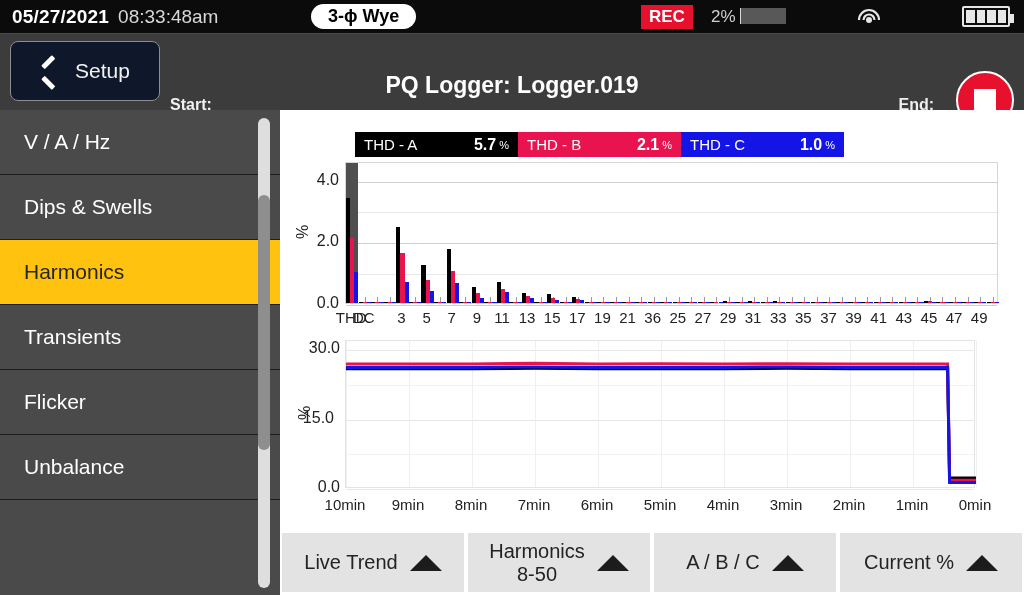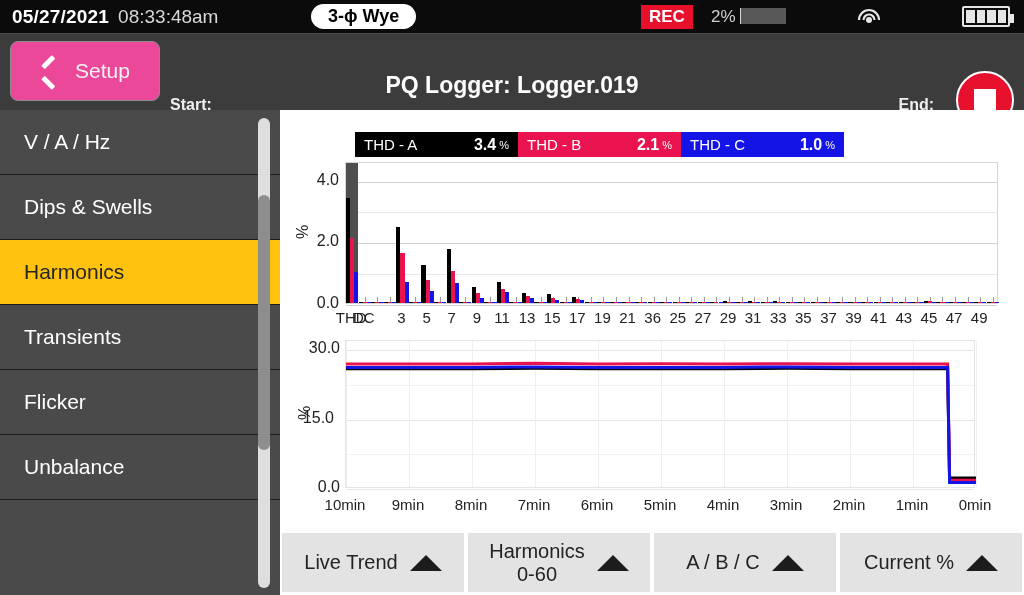--- a/index.html
+++ b/index.html
@@ -43,21 +43,21 @@
   }
   .sb-batt::after {
     content: ""; position: absolute; right: -6px; top: 6px; width: 4px; height: 9px; background: #e6e6e6;
   }
   .sb-batt i { flex: 1; height: 100%; background: #e6e6e6; display: block; }
 
   
   .header { position: absolute; left: 0; top: 34px; width: 1024px; height: 76px; background: #3c3c3c; }
   .setup-btn {
     position: absolute; left: 10px; top: 7px; width: 150px; height: 60px;
-    background: #ec4899; border: 1px solid #8d8d8d; border-radius: 8px;
+    background: #0f172a; border: 1px solid #8d8d8d; border-radius: 8px;
     display: flex; align-items: center; justify-content: center; gap: 20px;
     color: #f2f2f2; font-size: 21px;
   }
   .chev { width: 15px; height: 24px; position: relative; }
   .chev::before, .chev::after {
     content: ""; position: absolute; left: 3px; width: 15px; height: 5px;
     background: #fff; border-radius: 1px;
   }
   .chev::before { top: 6px; transform: rotate(-45deg); transform-origin: left center; }
   .chev::after  { top: 16px; transform: rotate(45deg); transform-origin: left center; }
@@ -203,21 +203,21 @@
         </div>
       </div>
   </div>
   <div class="scroll-track"></div>
   <div class="scroll-thumb"></div>
 
   <div class="content">
     <div class="thd-legend" id="thd-legend">
         <div class="thd-pill" style="background: rgb(0, 0, 0); color: rgb(255, 255, 255);">
           <span class="nm">THD - A</span>
-          <span class="vl">3.4</span>
+          <span class="vl">5.7</span>
           <span class="un">%</span>
         </div>
         <div class="thd-pill" style="background: rgb(232, 19, 79); color: rgb(255, 255, 255);">
           <span class="nm">THD - B</span>
           <span class="vl">2.1</span>
           <span class="un">%</span>
         </div>
         <div class="thd-pill" style="background: rgb(20, 20, 230); color: rgb(255, 255, 255);">
           <span class="nm">THD - C</span>
           <span class="vl">1.0</span>
@@ -515,21 +515,21 @@
   </div>
 
   <div class="toolbar" id="toolbar">
       <div class="tb-btn">
         <div>Live Trend</div>
         <div class="tri"></div>
       </div>
       <div class="tb-btn">
         <div>
           <div>Harmonics</div>
-          <div>0-60</div>
+          <div>8-50</div>
         </div>
         <div class="tri"></div>
       </div>
       <div class="tb-btn">
         <div>A / B / C</div>
         <div class="tri"></div>
       </div>
       <div class="tb-btn">
         <div>Current %</div>
         <div class="tri"></div>

